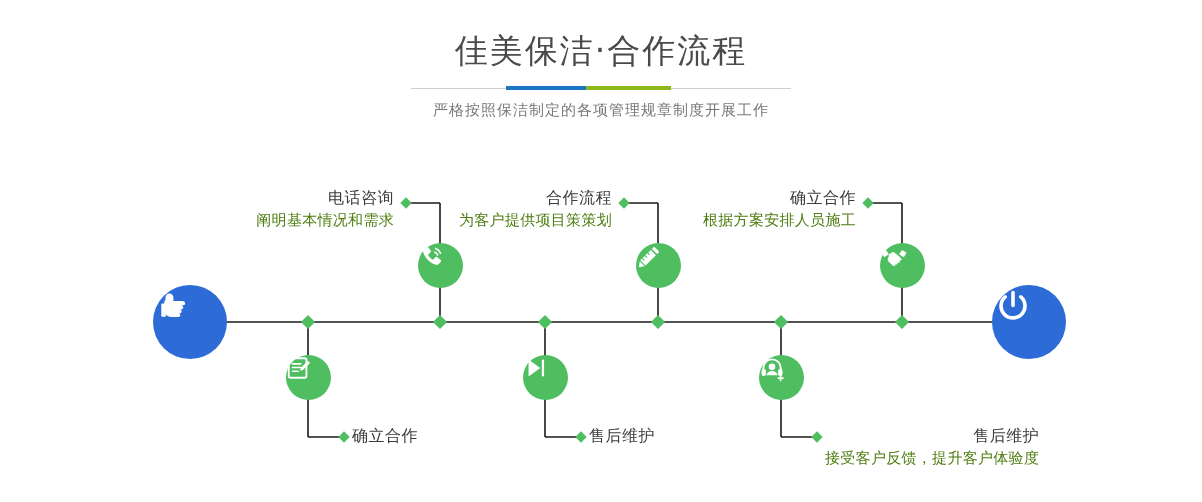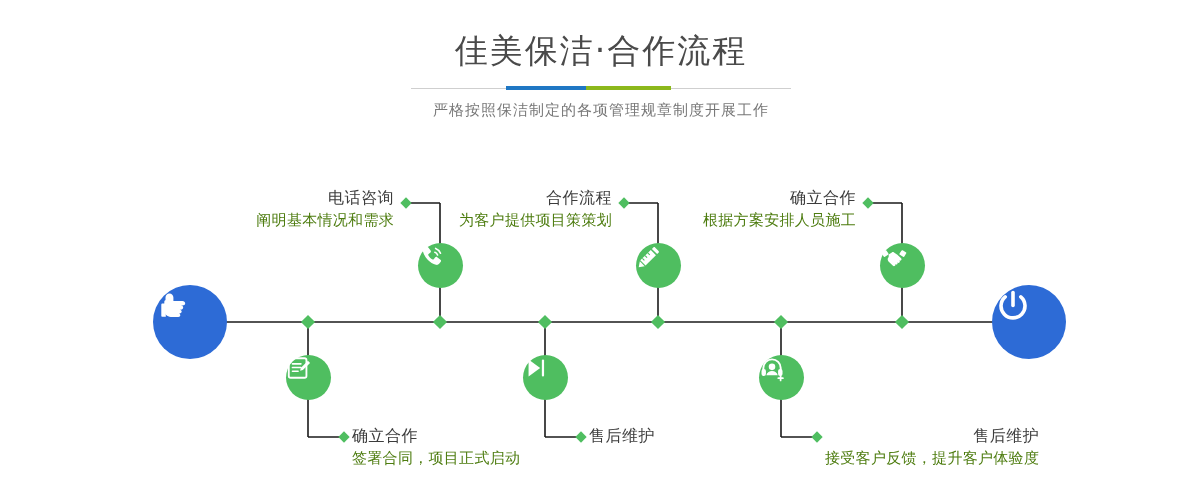--- a/index.html
+++ b/index.html
@@ -274,21 +274,20 @@
       <div class="title">合作流程</div>
       <div class="desc">为客户提供项目策策划</div>
     </div>
     <div class="step-label top" style="right:346px; top:187px;">
       <div class="title">确立合作</div>
       <div class="desc">根据方案安排人员施工</div>
     </div>
 
     <div class="step-label bottom" style="left:352px; top:425px;">
       <div class="title">确立合作</div>
-      <div class="desc">签署合同，项目正式启动</div>
     </div>
     <div class="step-label bottom" style="left:589px; top:425px;">
       <div class="title">售后维护</div>
     </div>
     <div class="step-label bottom" style="left:825px; top:425px;text-align:right;">
       <div class="title">售后维护</div>
       <div class="desc">接受客户反馈，提升客户体验度</div>
     </div>
 
   </div>

